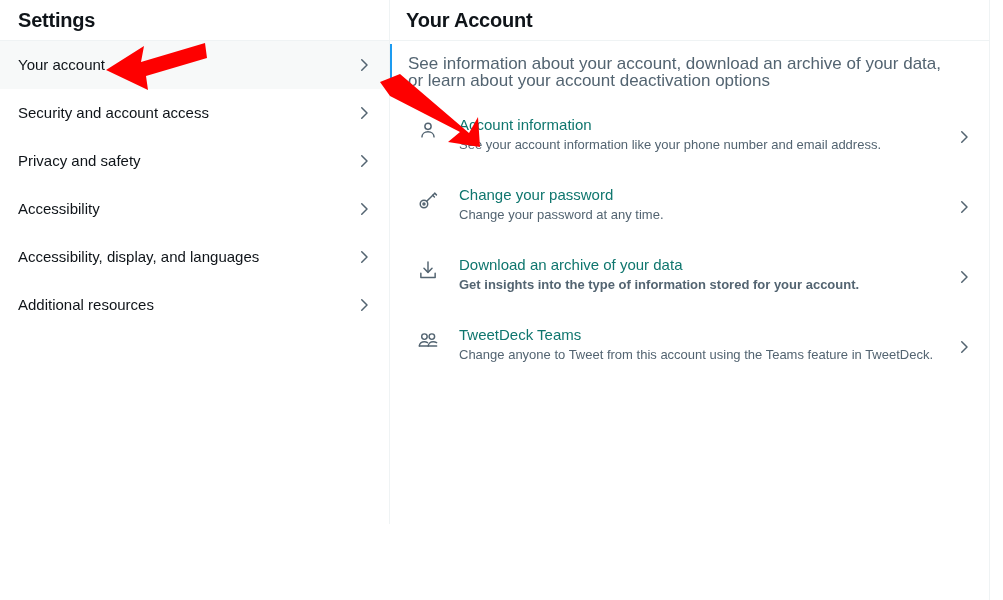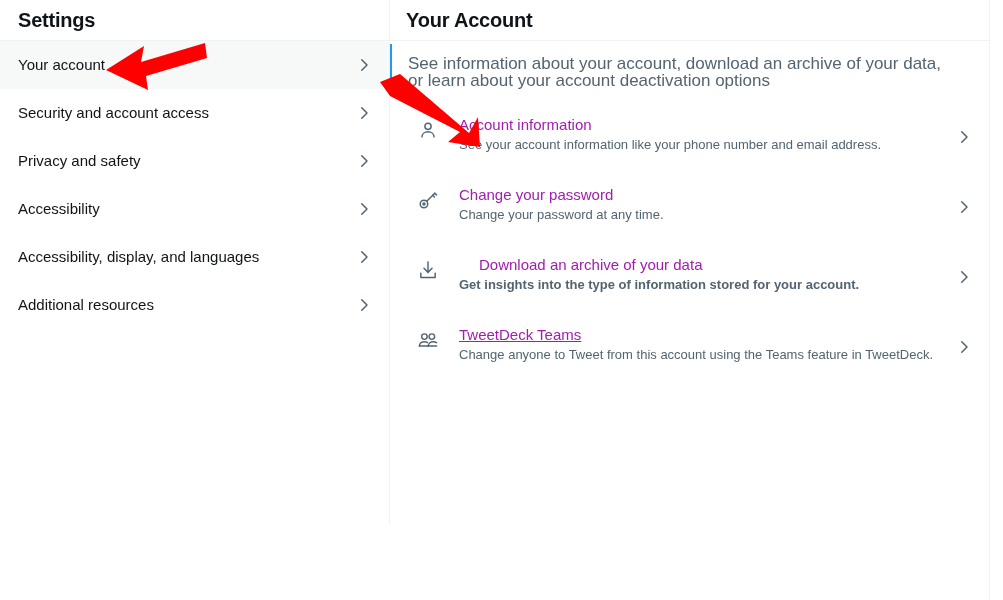--- a/index.html
+++ b/index.html
@@ -122,21 +122,21 @@
     display: flex;
     align-items: center;
     justify-content: center;
     color: #536471;
     padding-top: 4px;
   }
   .item-icon svg { display: block; }
   .item-body { flex: 1; min-width: 0; padding-left: 11px; padding-right: 8px; }
   .item-title {
     font-size: 15px;
-    color: #a21caf;
+    color: #0f766e;
     line-height: 20px;
     margin-bottom: 1px;
   }
   .item-sub {
     font-size: 13px;
     color: #536471;
     line-height: 17px;
   }
   .item-chev {
     flex: 0 0 18px;
@@ -280,21 +280,21 @@
 
       <div class="item-row">
         <span class="item-icon">
           <svg width="22" height="22" viewBox="0 0 24 24" fill="none" stroke="currentColor" stroke-width="1.6" stroke-linecap="round" stroke-linejoin="round">
             <path d="M12 3.2 L12 14.2"></path>
             <polyline points="7.6 10.2 12 14.6 16.4 10.2"></polyline>
             <path d="M4.2 15.6 L4.2 20.2 L19.8 20.2 L19.8 15.6"></path>
           </svg>
         </span>
         <span class="item-body">
-          <span class="item-title" style="display:block;margin-left:20px;">Download an archive of your data</span>
+          <span class="item-title" style="display:block;">Download an archive of your data</span>
           <span class="item-sub" style="display:block;font-weight:bold;">Get insights into the type of information stored for your account.</span>
         </span>
         <span class="item-chev">
           <svg viewBox="0 0 24 24" fill="none" stroke="currentColor" stroke-width="2" stroke-linecap="round" stroke-linejoin="round">
               <polyline points="9 5 16 12 9 19"></polyline>
             </svg>
         </span>
       </div>
 
       <div class="item-row">
@@ -302,21 +302,21 @@
           <svg width="22" height="22" viewBox="0 0 24 24" fill="none" stroke="currentColor" stroke-width="1.6" stroke-linecap="round" stroke-linejoin="round">
             <circle cx="8.1" cy="8.3" r="3"></circle>
             <circle cx="16.2" cy="8.3" r="3"></circle>
             <path d="M2.6 18.6c0-2.8 2.5-4.7 5.5-4.7 1.3 0 2.5.35 3.4.95"></path>
             <path d="M12.3 18.6c0-2.8 2.3-4.7 5.3-4.7 2.2 0 3.8 1.0 3.8 1.0"></path>
             <path d="M2.6 18.6 L11.6 18.6"></path>
             <path d="M12.3 18.6 L21.4 18.6"></path>
           </svg>
         </span>
         <span class="item-body">
-          <span class="item-title" style="display:block;text-decoration:underline;">TweetDeck Teams</span>
+          <span class="item-title" style="display:block;">TweetDeck Teams</span>
           <span class="item-sub" style="display:block;">Change anyone to Tweet from this account using the Teams feature in TweetDeck.</span>
         </span>
         <span class="item-chev">
           <svg viewBox="0 0 24 24" fill="none" stroke="currentColor" stroke-width="2" stroke-linecap="round" stroke-linejoin="round">
               <polyline points="9 5 16 12 9 19"></polyline>
             </svg>
         </span>
       </div>
 
 

